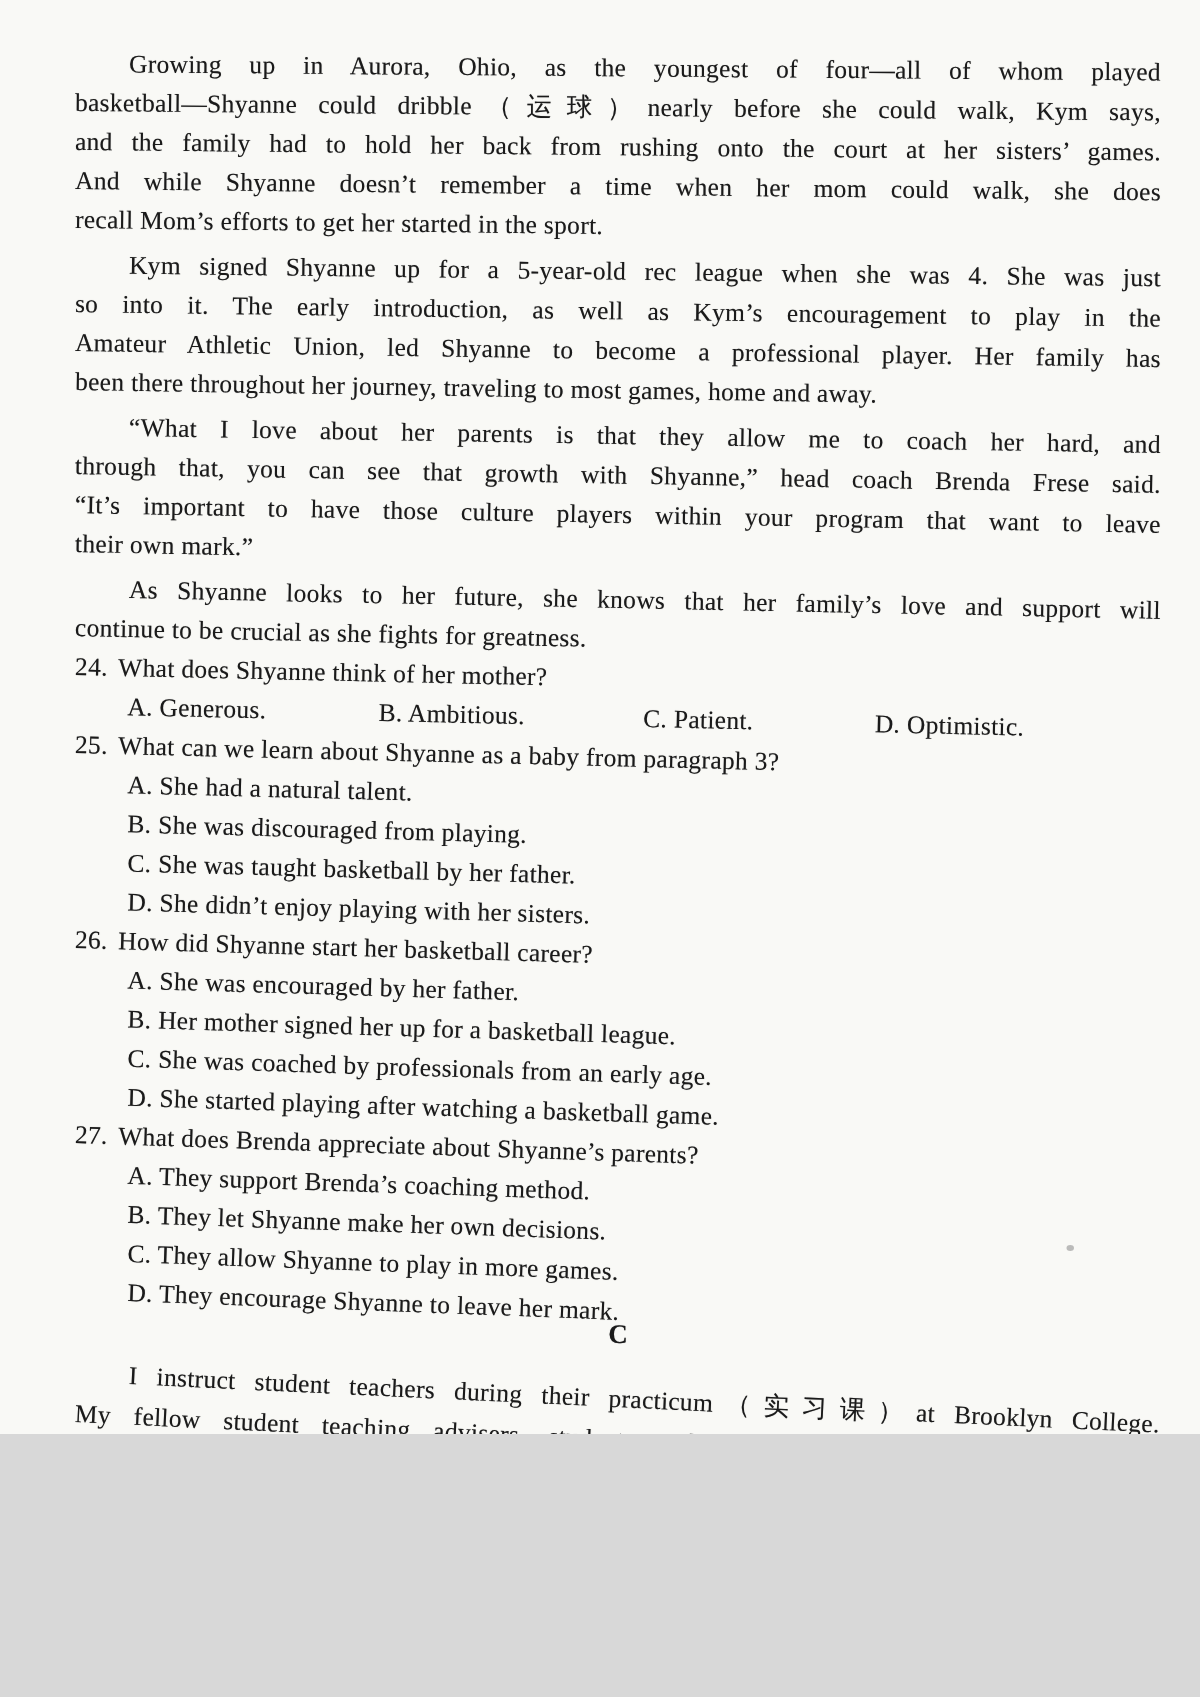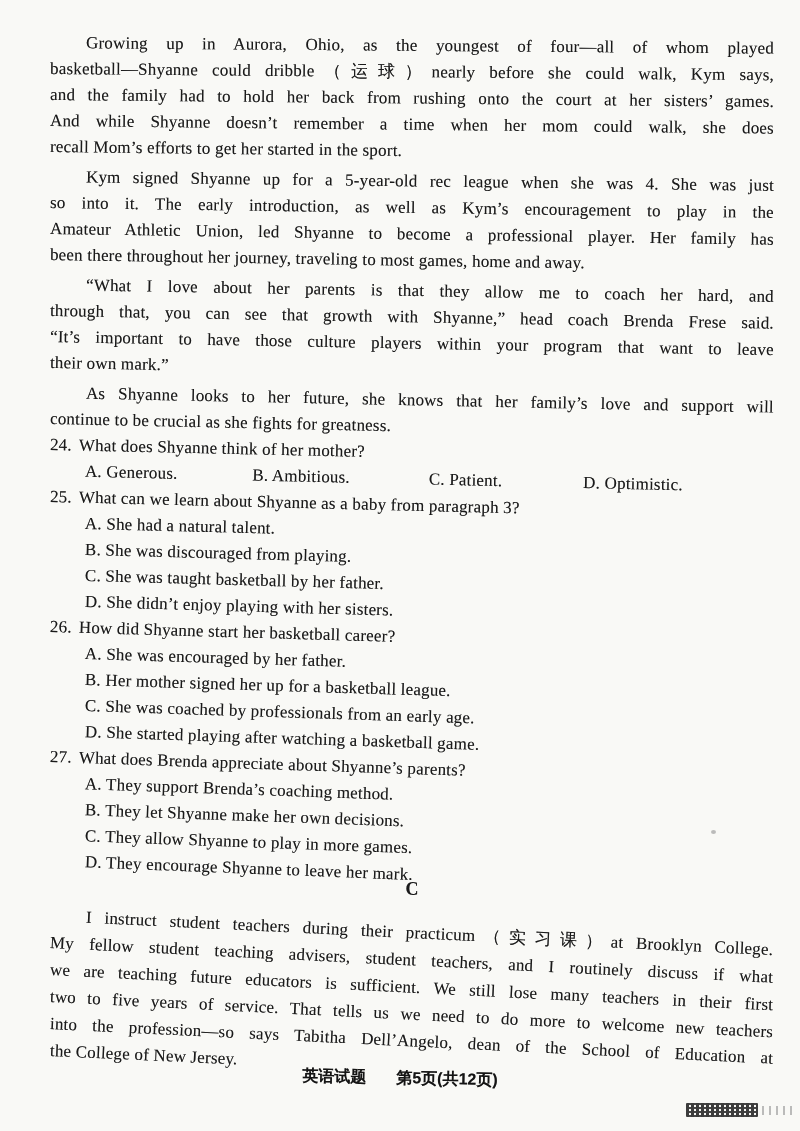--- a/index.html
+++ b/index.html
@@ -1,19 +1,19 @@
 <!DOCTYPE html>
 <html><head>
 <meta charset="utf-8">
 <style>
   * { box-sizing: border-box; }
   html,body { margin:0; padding:0; background:#d8d8d8; }
   .page {
     position: relative;
-    width: 800px; height: 1131px;
+    width: 800px; height: 956px;
     background: #f9f9f6;
     overflow: hidden;
     font-family: "Liberation Serif", "DejaVu Serif", serif;
     color: #1a1a1a;
     text-shadow: 0 0 .5px rgba(25,25,25,.45);
   }
   .content { position:absolute; left:50px; top:30px; width:724px; font-size:17px; }
   .ln {
     height:26px; line-height:26px;
     transform: rotate(var(--r, 0deg));

